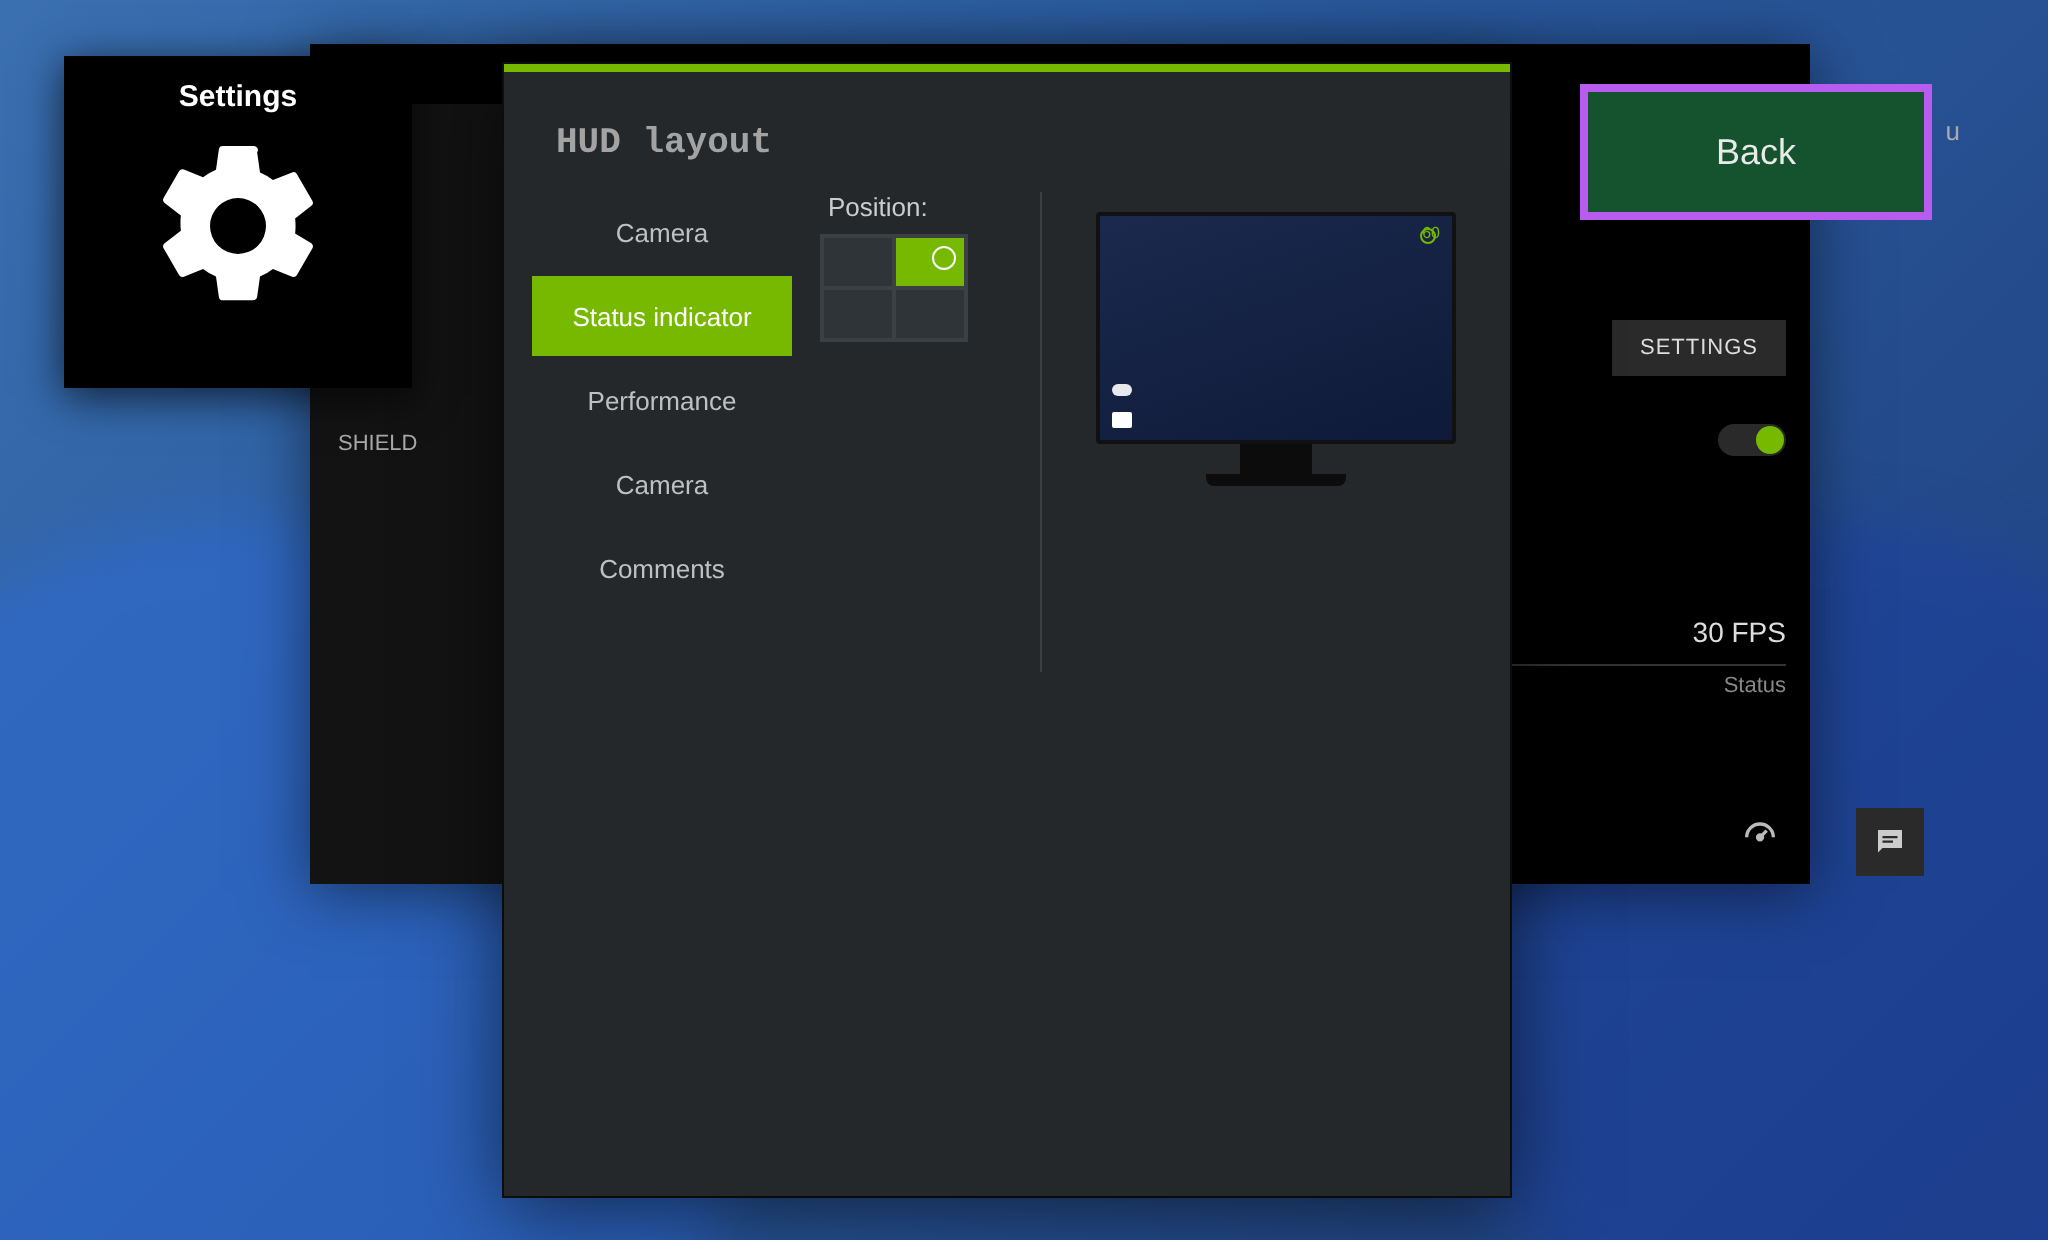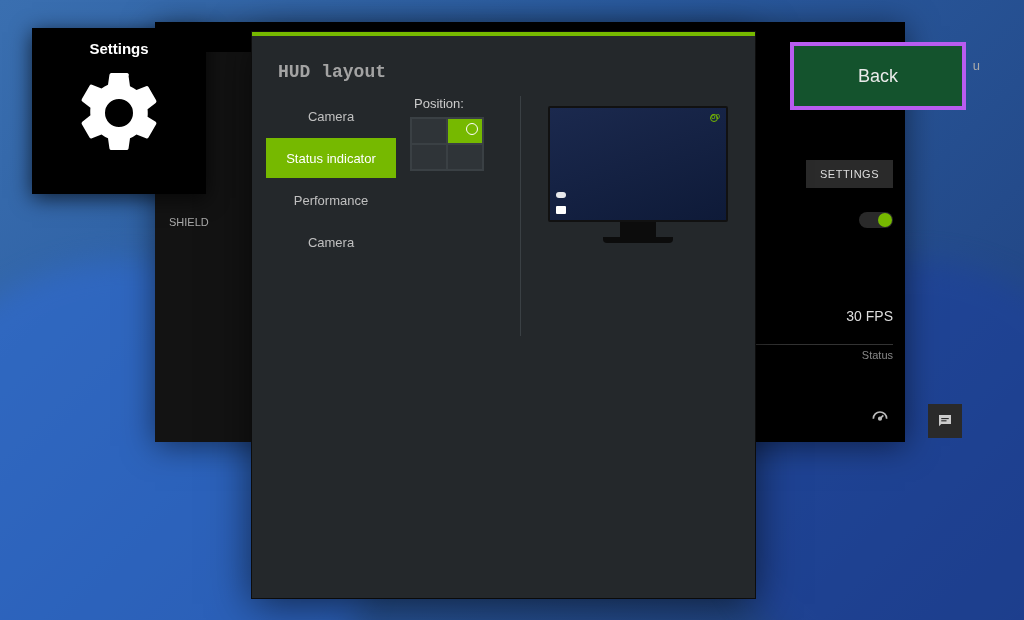--- a/index.html
+++ b/index.html
@@ -36,21 +36,21 @@
 .toggle::after {
   content: ""; position: absolute; right: 1px; top: 1px; width: 14px; height: 14px;
   border-radius: 50%; background: #76b900;
 }
 .settings-btn {
   display: inline-block; background: #2a2a2a; color: #ddd; padding: 8px 14px;
   font-size: 11px; margin-top: 8px; letter-spacing: .5px;
 }
 .fps-line {
   color: #ddd; font-size: 14px; text-align: right; margin-top: 80px;
-  border-bottom: 1px solid #333; padding-bottom: 20px;
+  border-bottom: 1px solid #333; padding-bottom: 8px;
 }
 .quality-line { text-align: right; font-size: 11px; color: #888; margin-top: 4px; }
 .speed-icon {
   position: absolute; right: 14px; bottom: 14px; width: 22px; height: 22px;
   display: flex; align-items: center; justify-content: center;
 }
 
 .overlay-panel {
   position: absolute; left: 252px; top: 32px; width: 503px; height: 566px;
   background: #24282b; color: #d0d0d0; box-shadow: 0 6px 40px rgba(0,0,0,0.6), 0 0 0 1px #111;
@@ -180,20 +180,21 @@
 </div>
 
 <div class="overlay-panel">
   <div class="overlay-title">HUD layout</div>
   <div class="overlay-columns">
     <div class="tab-col">
       <div class="tab-item">Camera</div>
       <div class="tab-item selected">Status indicator</div>
       <div class="tab-item">Performance</div>
       <div class="tab-item">Camera</div>
+      <div class="tab-item">Comments</div>
     </div>
 
     <div class="pos-col">
       <div class="pos-label">Position:</div>
       <div class="pos-grid">
         <div class="pos-cell"></div>
         <div class="pos-cell sel"></div>
         <div class="pos-cell"></div>
         <div class="pos-cell"></div>
       </div>

